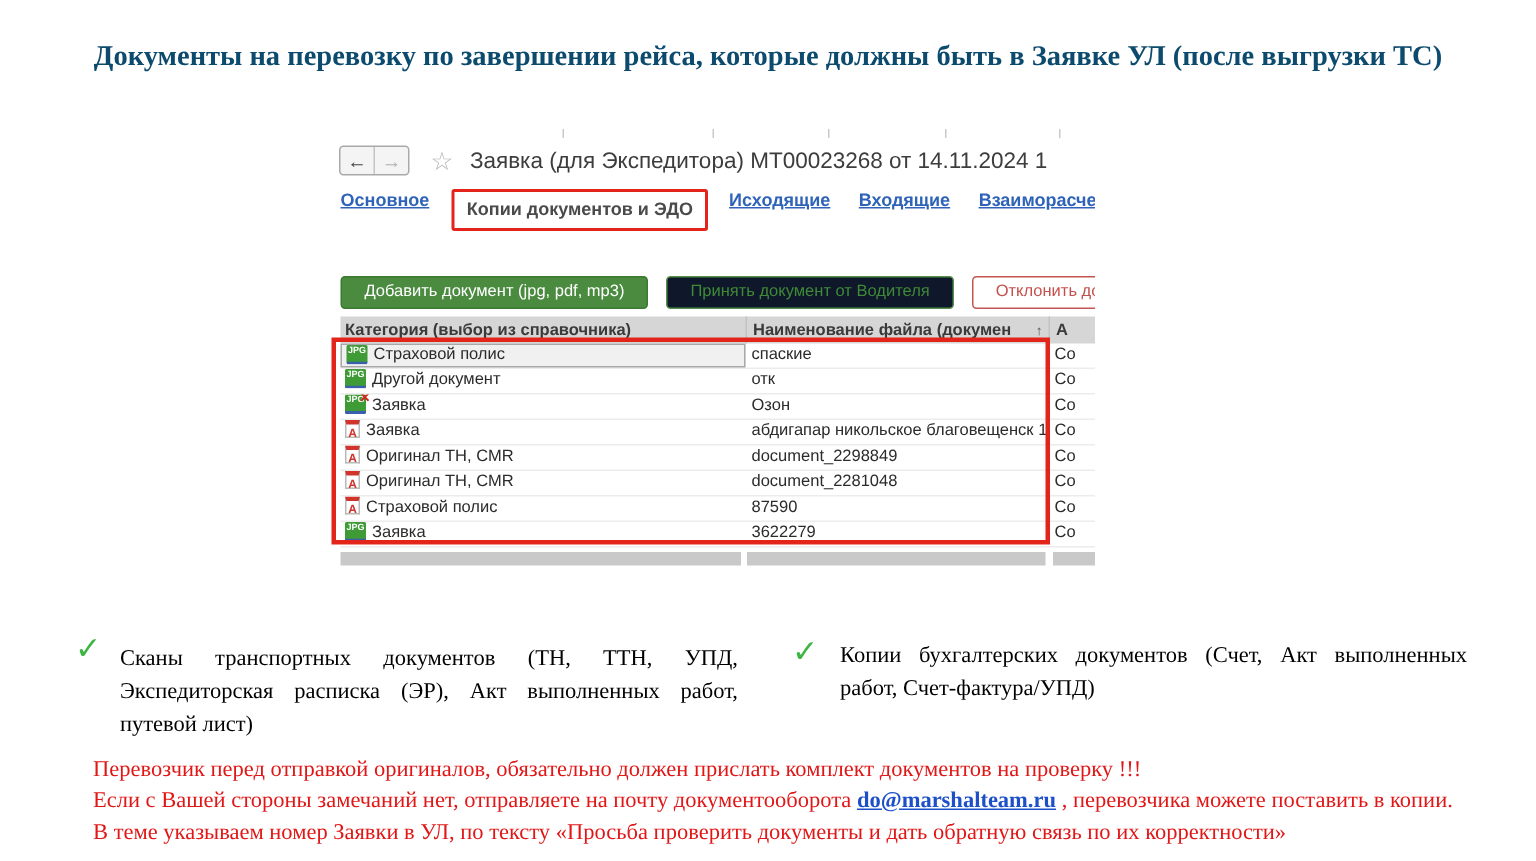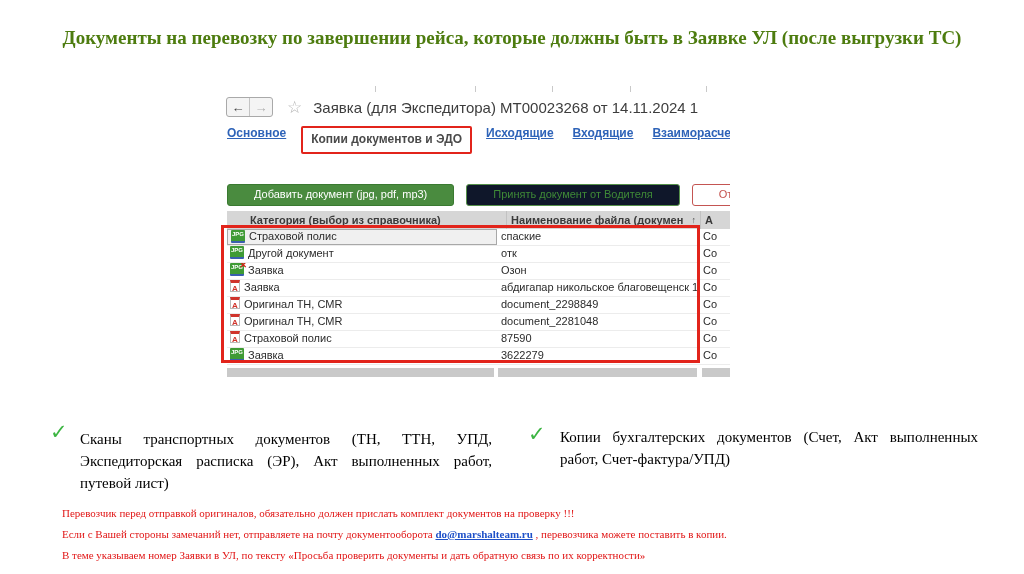--- a/index.html
+++ b/index.html
@@ -1,21 +1,21 @@
 <!DOCTYPE html>
 <html><head>
 <meta charset="utf-8">
 <style>
   html,body{margin:0;padding:0;background:#ffffff;}
   #slide{position:relative;width:1024px;height:574px;background:#ffffff;overflow:hidden;
          font-family:"Liberation Serif",serif;}
 
   
   .slide-title{position:absolute;left:20px;right:20px;top:27px;text-align:center;
-    font-size:19px;font-weight:bold;color:#4d7c0f;}
+    font-size:19px;font-weight:bold;color:#0c4a6e;}
 
   
   .shot{position:absolute;left:218px;top:86px;width:512px;height:296px;background:#fff;
     overflow:hidden;font-family:"Liberation Sans",sans-serif;}
   .crop-strip{position:absolute;top:0;left:0;right:0;height:6px;}
   .crop-strip span{position:absolute;top:0;width:1px;height:6px;background:#c9c9c9;}
 
   .nav-row{position:absolute;top:9px;left:8px;right:0;height:24px;display:flex;align-items:center;}
   .navbtns{display:flex;border:1px solid #a9a9a9;border-radius:3px;overflow:hidden;background:#f4f4f4;}
   .navbtn{width:22px;height:18px;display:flex;align-items:center;justify-content:center;
@@ -26,28 +26,28 @@
   .win-title{margin-left:11px;font-size:15px;color:#3d3d3d;white-space:nowrap;overflow:hidden;}
 
   .tabs-row{position:absolute;top:40px;left:9px;right:0;height:28px;display:flex;font-weight:bold;}
   .tab-link{font-size:12px;color:#2e63b8;text-decoration:underline;white-space:nowrap;margin-right:19px;}
   .tab-active{font-size:12px;color:#4a4a4a;white-space:nowrap;border:2px solid #e2241b;
     border-radius:2px;padding:4px 8px;margin-right:14px;margin-left:-4px;}
 
   .section-title{position:absolute;top:70px;left:7px;font-size:15px;color:#9d9d9d;white-space:nowrap;}
 
   .toolbar{position:absolute;top:98px;left:9px;right:0;height:22px;display:flex;white-space:nowrap;}
-  .btn{font-size:11px;border-radius:3px;padding:3px 26px;line-height:1.2;white-space:nowrap;}
+  .btn{font-size:11px;border-radius:3px;padding:3px 15px;line-height:1.2;white-space:nowrap;}
   .btn-add{background:#4a8b3f;border:1px solid #3a7a31;color:#fff;margin-right:12px;}
   .btn-accept{background:#0f172a;border:1px solid #55904a;color:#3f8a37;margin-right:12px;}
   .btn-reject{background:#fff;border:1px solid #c45552;color:#c4514d;}
 
   .grid{position:absolute;top:125px;left:9px;right:0;}
   .ghead{display:flex;background:#d6d6d6;height:18px;line-height:18px;
-    font-size:11px;font-weight:bold;color:#3a3a3a;padding-left:20px;}
+    font-size:11px;font-weight:bold;color:#3a3a3a;}
   .gc1{width:270px;padding-left:3px;box-sizing:border-box;overflow:hidden;white-space:nowrap;}
   .gc2{width:202px;padding-left:4px;box-sizing:border-box;overflow:hidden;white-space:nowrap;position:relative;}
   .gc3{width:31px;padding-left:4px;box-sizing:border-box;overflow:hidden;white-space:nowrap;}
   .sort-arr{position:absolute;right:4px;top:0;font-size:9px;color:#555;}
   .ghead .gc2{border-left:1px solid #c2c2c2;}
   .ghead .gc3{border-left:1px solid #c2c2c2;}
 
   .trow{display:flex;height:16px;line-height:15px;font-size:11px;color:#2b2b2b;
     border-bottom:1px solid #ececec;}
   .trow .gc1{display:flex;align-items:flex-start;}
@@ -66,21 +66,21 @@
 
   .gfoot{position:absolute;top:282px;left:9px;right:0;height:9px;}
   .gfoot span{position:absolute;top:0;height:9px;background:#c9c9c9;}
 
   
   .check{position:absolute;font-size:21px;font-weight:bold;color:#3cb542;
     font-family:"DejaVu Sans",sans-serif;line-height:1;}
   .bullet-text{position:absolute;font-size:15px;color:#000;text-align:justify;line-height:1.45;}
 
   
-  .notes{position:absolute;left:62px;top:503px;right:10px;font-size:11px;color:#e11616;line-height:21px;}
+  .notes{position:absolute;left:62px;top:503px;right:10px;font-size:15px;color:#e11616;line-height:21px;}
   .notes p{margin:0;}
   .email-link{color:#1d50c8;font-weight:bold;text-decoration:underline;}
 </style>
 </head>
 <body>
 
 <div id="slide">
 
   <div class="slide-title">Документы на перевозку по завершении рейса, которые должны быть в Заявке УЛ (после выгрузки ТС)</div>
 

